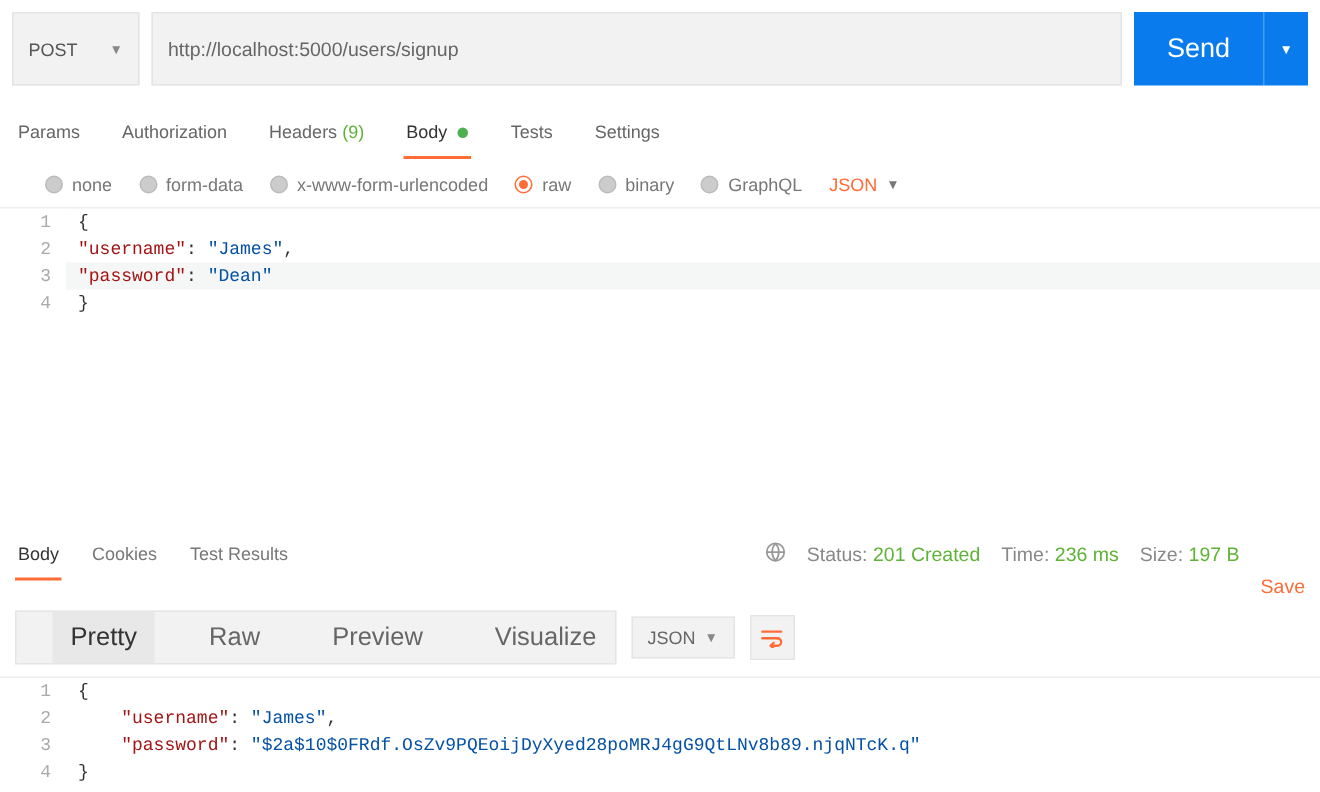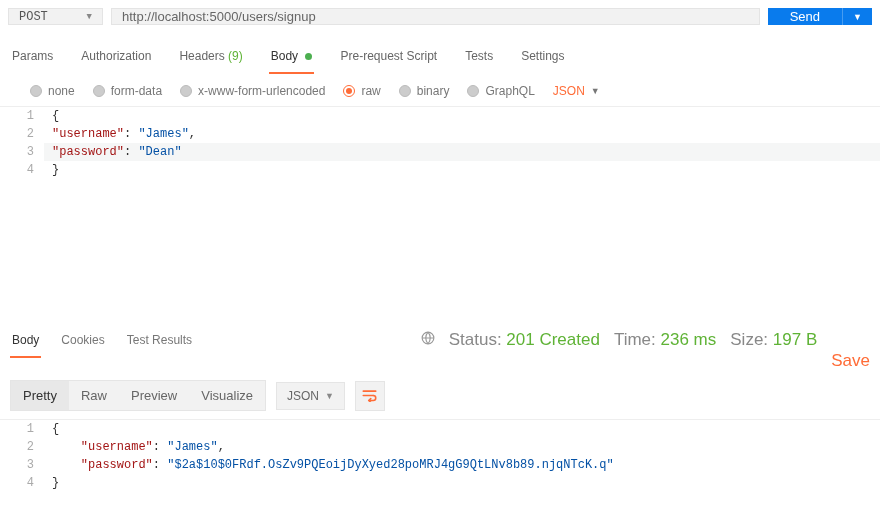--- a/index.html
+++ b/index.html
@@ -1,22 +1,22 @@
 <!DOCTYPE html>
 <html><head>
 <meta charset="utf-8">
 <style>
 * { margin: 0; padding: 0; box-sizing: border-box; }
 body { font-family: -apple-system, BlinkMacSystemFont, "Segoe UI", Arial, sans-serif; font-size: 12px; color: #666; background: #fff; }
 
 .request-bar { display: flex; gap: 8px; padding: 8px; align-items: stretch; }
-.method-select { display: flex; align-items: center; justify-content: space-between; background: #f2f2f2; border: 1px solid #e4e4e4; padding: 0 10px; width: 95px; color: #555; cursor: pointer; font-size: 12px; font-family: Liberation Mono, monospace; }
-.url-input { flex: 1; background: #f2f2f2; border: 1px solid #e4e4e4; padding: 0 10px; font-size: 13px; color: #666; outline: none; }
+.method-select { display: flex; align-items: center; justify-content: space-between; background: #f2f2f2; border: 1px solid #e4e4e4; padding: 0 10px; width: 85px; color: #555; cursor: pointer; font-size: 12px; }
+.url-input { flex: 1; background: #f2f2f2; border: 1px solid #e4e4e4; padding: 16px 10px; font-size: 13px; color: #666; outline: none; }
 .send-btn-wrap { display: flex; }
-.send-btn { background: #097bed; color: #fff; border: none; padding: 0 22px; font-size: 13px; cursor: pointer; }
+.send-btn { background: #097bed; color: #fff; border: none; padding: 0 22px; font-size: 18px; cursor: pointer; }
 .send-dropdown { background: #097bed; color: #fff; border: none; border-left: 1px solid rgba(255,255,255,0.25); padding: 0 10px; cursor: pointer; display:flex; align-items:center;}
 
 .tabs { display: flex; gap: 24px; padding: 0 10px; border-bottom: 1px solid transparent; margin-top: 6px; }
 .tab { padding: 10px 2px; font-size: 12px; color: #666; cursor: pointer; position: relative; }
 .tab.active { color: #333; }
 .tab.active::after { content: ""; position: absolute; bottom: -1px; left: 0; right: 0; height: 2px; background: #ff6c37; }
 .tab .count { color: #5fb336; }
 .tab .dot { display: inline-block; width: 7px; height: 7px; border-radius: 50%; background: #4caf50; margin-left: 4px; vertical-align: middle; }
 
 .body-type-row { display: flex; align-items: center; gap: 18px; padding: 10px 30px 8px; color: #777; font-size: 12px; }
@@ -34,28 +34,28 @@
 .code .s { color: #0451a5; }
 .code .p { color: #333; }
 .editor-line.hl .code { background: #f5f6f6; }
 
 .resp-header { display: flex; justify-content: space-between; align-items: center; border-bottom: 1px solid transparent; padding: 0 10px; margin-top: 12px; font-size: 12px; }
 .resp-tabs { display: flex; gap: 18px; }
 .resp-tab { padding: 10px 2px; color: #777; cursor: pointer; position: relative; }
 .resp-tab.active { color: #333; }
 .resp-tab.active::after { content:""; position:absolute; left:0; right:0; bottom:-1px; height:2px; background:#ff6c37;}
 .resp-tab .count { color: #5fb336; }
-.resp-meta { display: flex; align-items: center; gap: 14px; color: #888; font-size: 17px; }
+.resp-meta { display: flex; align-items: center; gap: 14px; color: #888; font-size: 13px; }
 .resp-meta .val { color: #5fb336; }
 .globe-icon { color: #999; }
 .save-link { color: #ff6c37; cursor: pointer; margin-top: 43px; }
 
 .resp-toolbar { display: flex; align-items: center; gap: 0; padding: 8px 10px; background: #fff; }
 .view-group { display: flex; background: #f2f2f2; border: 1px solid #e5e5e5; }
-.view-btn { padding: 7px 12px; font-size: 13px; color: #666; background: transparent; border: none; cursor: pointer; }
+.view-btn { padding: 7px 12px; font-size: 17px; color: #666; background: transparent; border: none; cursor: pointer; margin-left: 24px; }
 .view-btn.active { background: #e8e8e8; color: #333; }
 .fmt-select { margin-left: 10px; display: flex; align-items: center; gap: 6px; background: #f2f2f2; border: 1px solid #e5e5e5; padding: 6px 10px; font-size: 12px; color: #666; cursor: pointer; }
 .wrap-btn { margin-left: 10px; width: 30px; height: 30px; border: 1px solid #e5e5e5; background: #f2f2f2; display: flex; align-items: center; justify-content: center; cursor: pointer; color: #ff6c37; }
 
 .resp-editor { border-top: 1px solid #eee; font-family: Consolas, "Courier New", monospace; font-size: 12px; }
 
 .chev { font-size: 9px; color: #888; }
 </style>
 </head>
 <body>
@@ -78,21 +78,20 @@
   <div class="tab">Params</div>
   <div class="tab">Authorization</div>
   <div class="tab">
     <span>Headers</span>
     <span class="count">(9)</span>
   </div>
   <div class="tab active">
     <span>Body</span>
     <span class="dot"></span>
   </div>
-  <div class="tab">Pre-request Script</div>
   <div class="tab">Tests</div>
   <div class="tab">Settings</div>
 </div>
 
 <div class="body-type-row">
   <div class="radio">
       <span class="radio-circle">
         <span class="radio-inner"></span>
       </span>
       <span>none</span>

